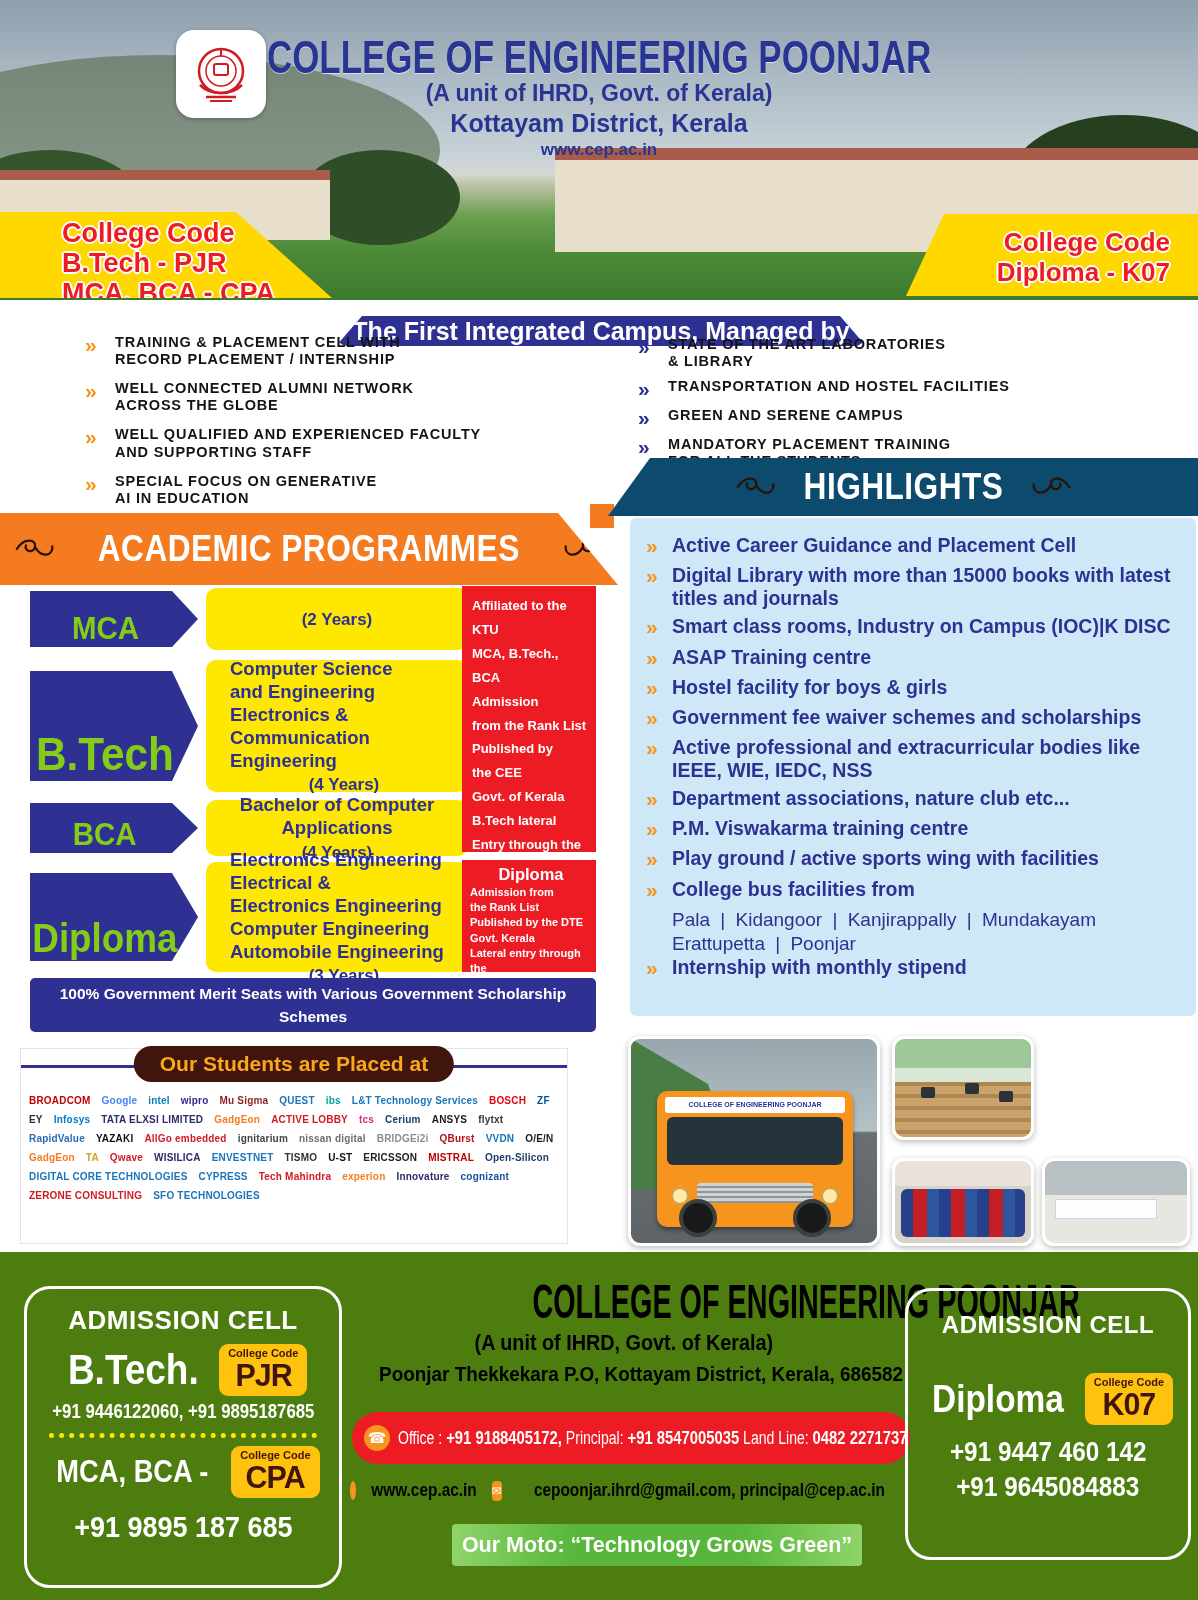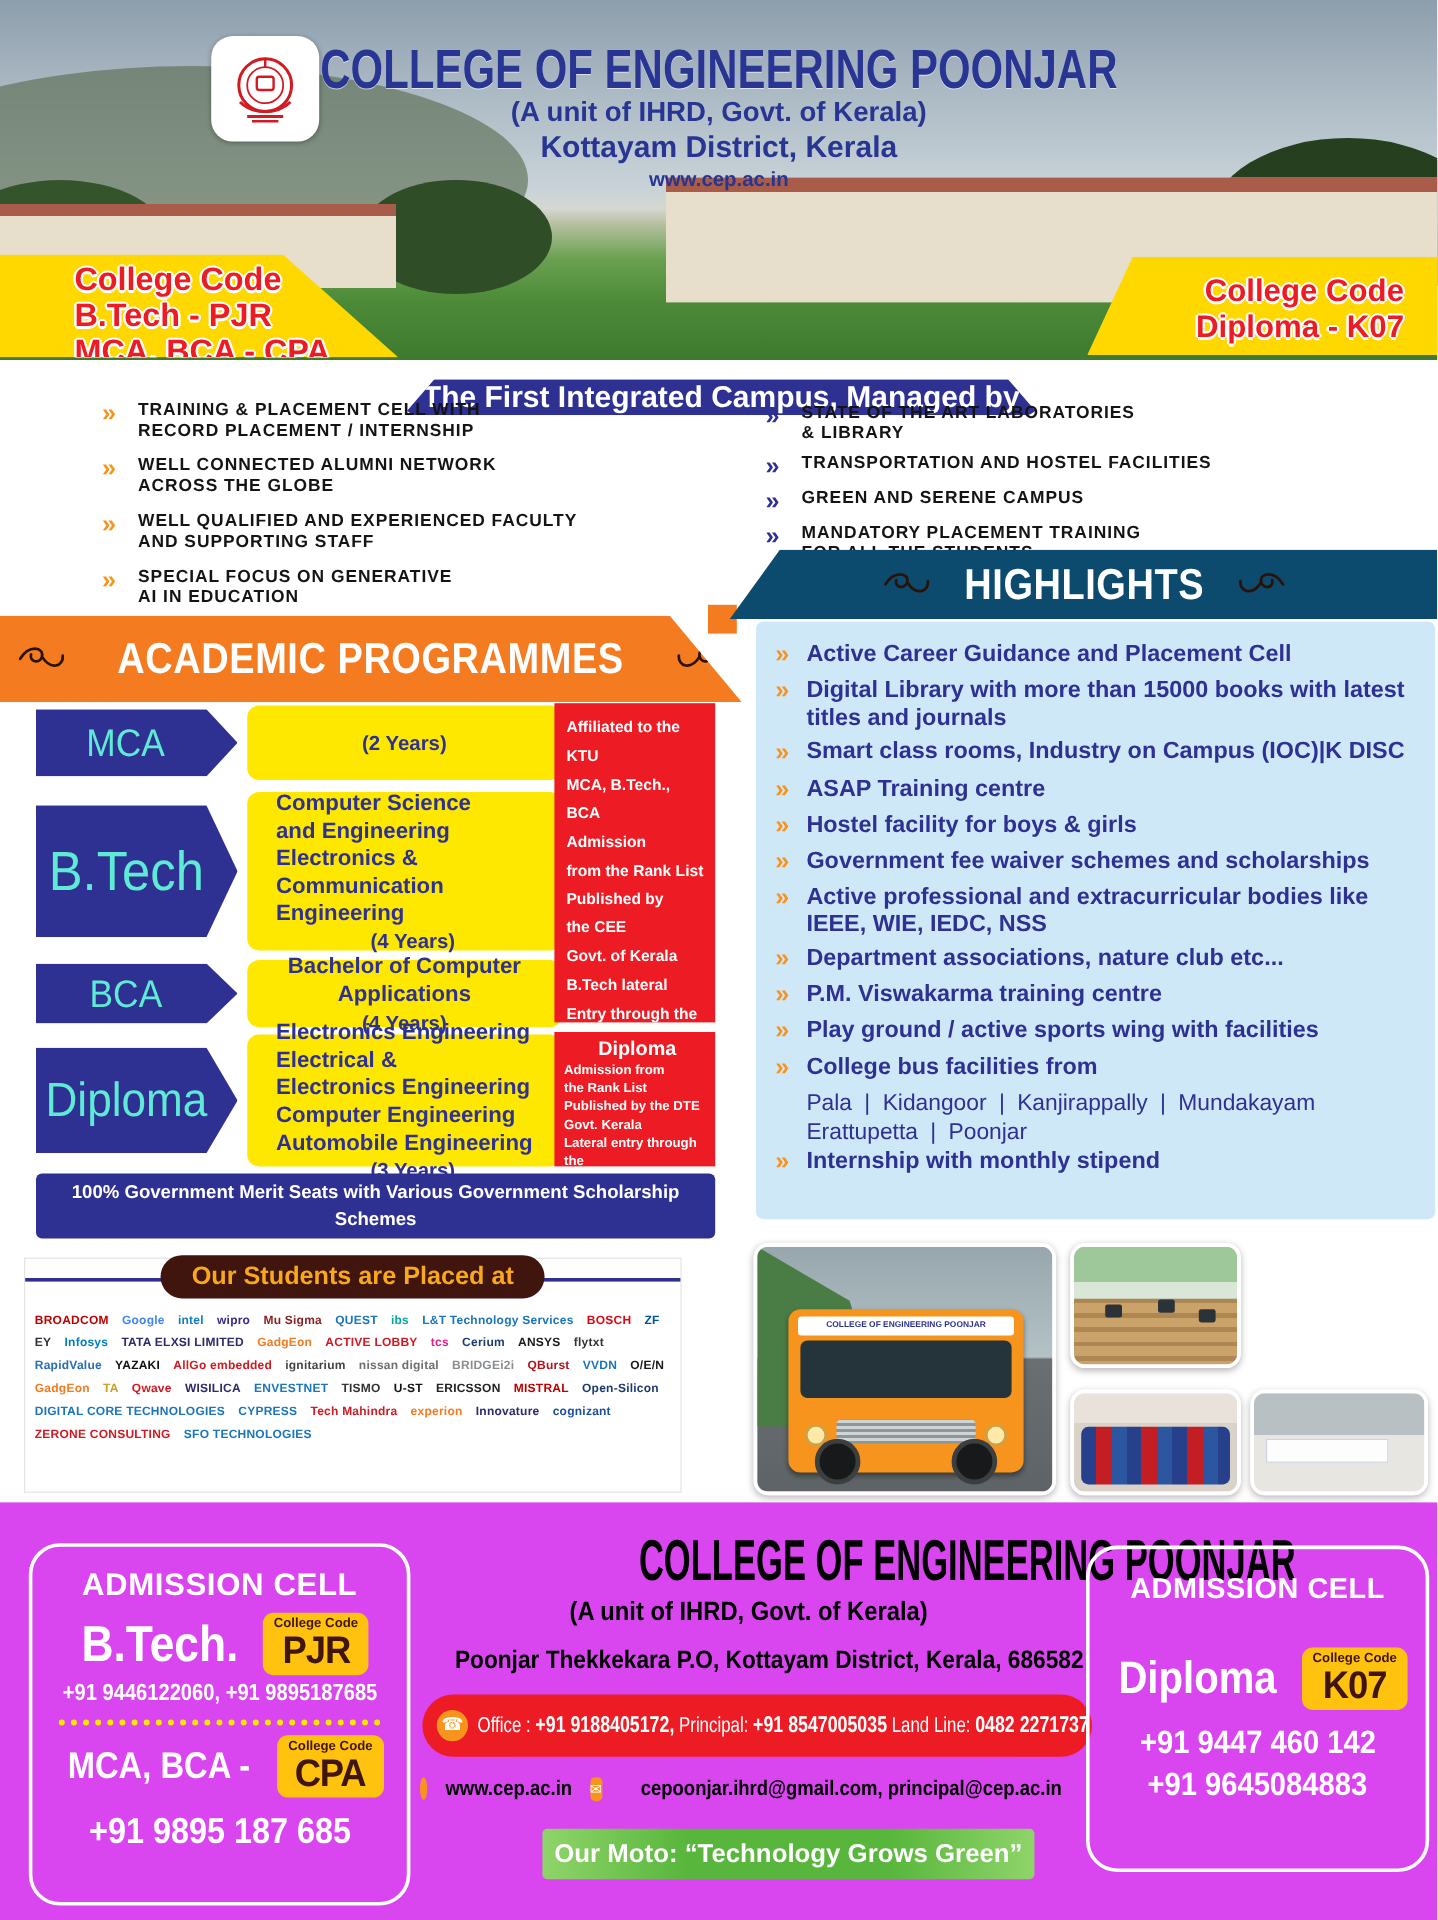--- a/index.html
+++ b/index.html
@@ -50,23 +50,23 @@
     display:inline-block;transform:scaleX(.88);white-space:nowrap;}
   .orn{width:40px;height:28px;}
   .orn.flip{transform:scaleX(-1);}
   .deco-sq{position:absolute;left:590px;top:504px;width:24px;height:24px;background:#f47b20;}
 
   .prog-row{position:absolute;left:30px;display:flex;align-items:center;gap:8px;}
   .row-mca{top:588px;}   .row-mca .parrow{height:56px;}   .row-mca .ybox{height:62px;}
   .row-btech{top:660px;} .row-btech .parrow{height:110px;font-size:46px;} .row-btech .ybox{height:132px;}
   .row-bca{top:800px;}   .row-bca .parrow{height:50px;}   .row-bca .ybox{height:56px;}
   .row-diploma{top:862px;}.row-diploma .parrow{height:88px;font-size:40px;} .row-diploma .ybox{height:110px;}
-  .parrow{width:168px;background:#2e3192;color:#5eead4;font-weight:normal;font-size:32px;
+  .parrow{width:168px;background:#2e3192;color:#84cc16;font-weight:bold;font-size:32px;
     clip-path:polygon(0 0,calc(100% - 26px) 0,100% 50%,calc(100% - 26px) 100%,0 100%);
-    display:flex;align-items:center;justify-content:center;padding-right:18px;box-sizing:border-box;}
+    display:flex;align-items:flex-end;justify-content:center;padding-right:18px;box-sizing:border-box;}
   .parrow span{display:inline-block;transform:scaleX(.92);}
   .ybox{width:262px;background:#ffe800;border-radius:10px;color:#2e3192;font-weight:bold;font-size:18.5px;
     line-height:1.25;display:flex;flex-direction:column;justify-content:center;box-sizing:border-box;padding:4px 10px;}
   .ybox.align-left{padding-left:24px;}
   .ybox.align-center{text-align:center;}
   .yyears{text-align:center;font-size:17px;margin-top:2px;}
 
   .ktu-box{position:absolute;left:462px;top:586px;width:134px;height:266px;background:#ed1c24;color:#fff;
     font-weight:bold;font-size:13px;line-height:1.84;padding:8px 0 0 10px;box-sizing:border-box;}
   .dip-box{position:absolute;left:462px;top:860px;width:134px;height:112px;background:#ed1c24;color:#fff;
@@ -125,39 +125,39 @@
     font-size:17px;letter-spacing:2px;text-shadow:0 1px 2px rgba(0,0,0,.5);}
   .ph-grad{left:892px;top:1158px;width:142px;height:88px;
     background:linear-gradient(180deg,#e8e2da 0 30%,#d8d2c8 30% 100%);}
   .grad-row{position:absolute;left:6px;bottom:6px;width:calc(100% - 12px);height:48px;border-radius:6px;
     background:repeating-linear-gradient(90deg,#27408b 0 12px,#c41e25 12px 26px,#2c57a0 26px 38px);}
   .ph-rally{left:1042px;top:1158px;width:148px;height:88px;
     background:linear-gradient(180deg,#b9c0c4 0 42%,#e8e6e0 42% 100%);}
   .rally-banner{position:absolute;left:10px;top:38px;width:100px;height:18px;background:#fdfdfd;border:1px solid #cfd4e2;}
 
   
-  .footer{position:absolute;left:0;top:1252px;width:1198px;height:348px;background:#d946ef;}
+  .footer{position:absolute;left:0;top:1252px;width:1198px;height:348px;background:#4d7c0f;}
   .acell{position:absolute;border:3px solid #fff;border-radius:26px;box-sizing:border-box;color:#fff;text-align:center;}
   .acell.left{left:24px;top:34px;width:318px;height:302px;}
   .acell.right{left:905px;top:36px;width:286px;height:272px;}
   .acell-title{margin-top:16px;font-size:26px;font-weight:bold;letter-spacing:.5px;}
   .arow{display:flex;align-items:center;justify-content:center;gap:12px;margin-top:8px;}
   .big-label{font-weight:bold;white-space:nowrap;display:inline-block;transform:scaleX(.88);}
   .badge{background:#ffc20e;border-radius:9px;padding:4px 9px 5px;color:#40150d;line-height:1;}
   .badge-cap{font-size:11px;font-weight:bold;}
   .badge-code{font-size:32px;font-weight:bold;letter-spacing:-1px;display:inline-block;transform:scaleX(.95);}
   .phones{font-weight:bold;white-space:nowrap;display:inline-block;transform:scaleX(.86);}
   .dots{width:86%;margin:10px auto 2px;border-top:5px dotted #ffe800;height:0;}
 
   .f-title{position:absolute;left:350px;top:22px;width:548px;text-align:center;color:#000;font-weight:bold;
     font-size:48px;white-space:nowrap;}
   .f-title span{display:inline-block;transform:scaleX(.6);}
   .f-sub{position:absolute;left:350px;top:78px;width:548px;text-align:center;color:#000;font-weight:bold;font-size:22px;}
   .f-sub span,.f-addr span{display:inline-block;transform:scaleX(.9);white-space:nowrap;}
-  .f-addr{position:absolute;left:350px;top:120px;width:548px;text-align:center;color:#000;font-weight:bold;font-size:21px;}
+  .f-addr{position:absolute;left:350px;top:110px;width:548px;text-align:center;color:#000;font-weight:bold;font-size:21px;}
   .f-contact{position:absolute;left:352px;top:160px;width:558px;height:52px;background:#ed1c24;border-radius:26px;
     display:flex;align-items:center;padding-left:12px;box-sizing:border-box;color:#fff;}
   .c-ico{width:26px;height:26px;border-radius:50%;background:#f7941d;color:#fff;font-size:15px;line-height:26px;
     text-align:center;flex:0 0 26px;}
   .c-text{white-space:nowrap;transform:scaleX(.78);transform-origin:left center;font-size:18px;margin-left:8px;}
   .c-text .lbl{font-weight:normal;}
   .c-text .num{font-weight:bold;font-size:19px;}
   .f-web{position:absolute;left:350px;top:228px;width:558px;display:flex;align-items:center;justify-content:center;gap:8px;}
   .w-text{white-space:nowrap;transform:scaleX(.88);font-size:17.5px;font-weight:bold;color:#000;}
   .ico-globe{width:19px;height:19px;border-radius:50%;border:3px solid #f7941d;box-sizing:border-box;background:

